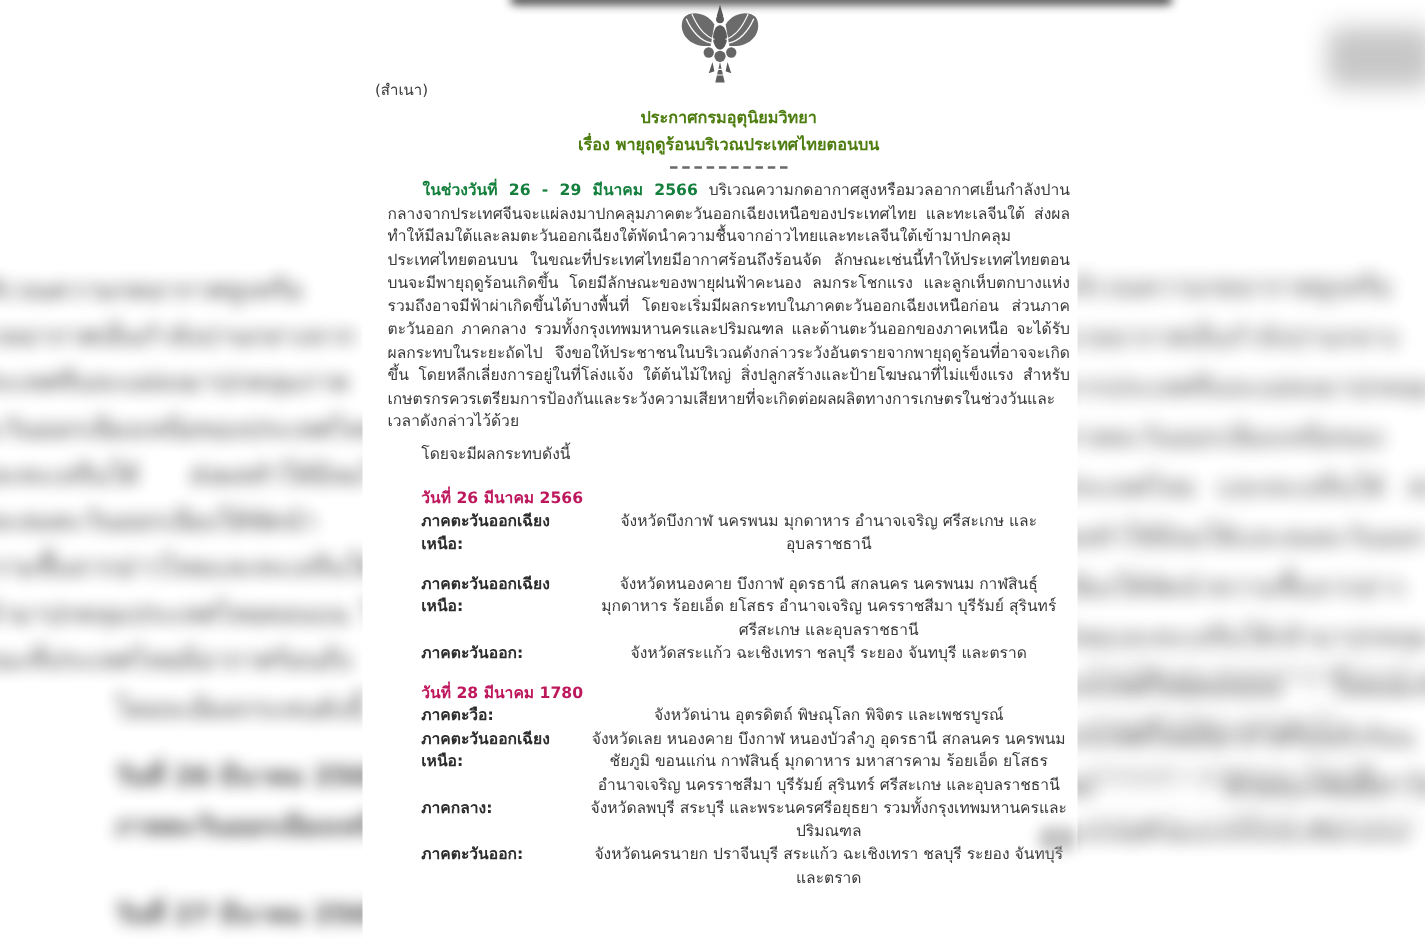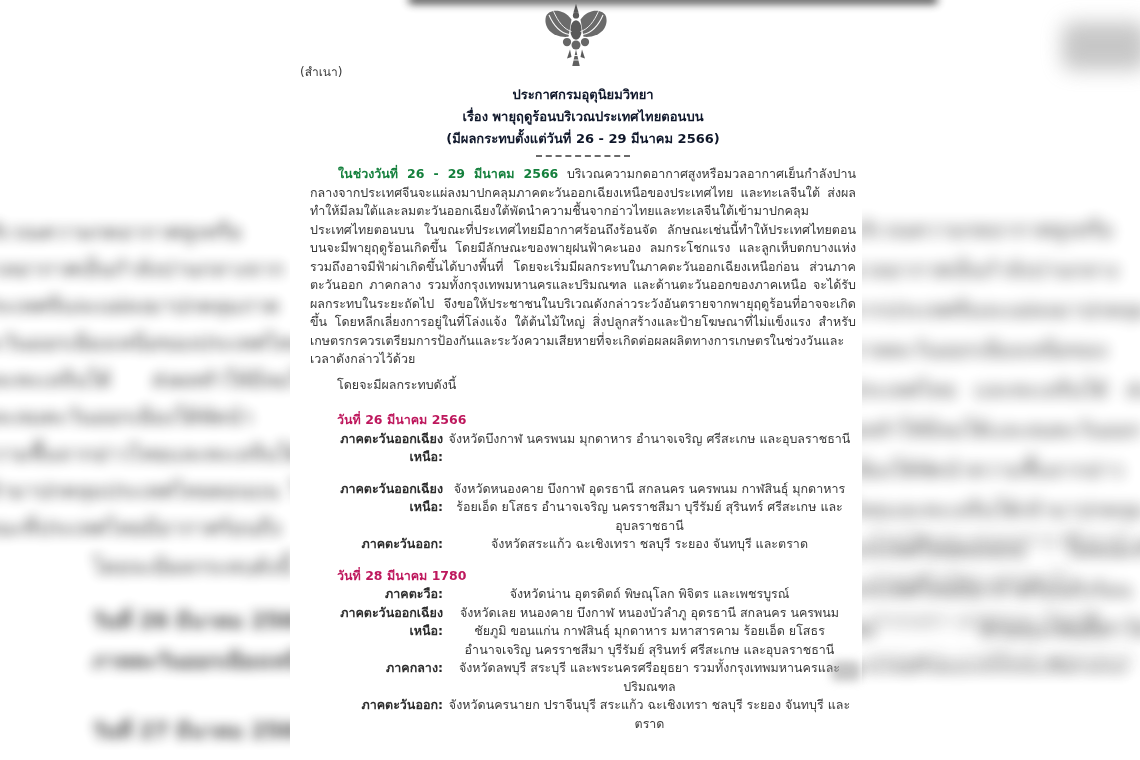--- a/index.html
+++ b/index.html
@@ -30,30 +30,30 @@
   .ghost-corner-smudge{left:1062px;top:22px;width:85px;height:48px;background:#9a9a9a;
     border-radius:10px;filter:blur(10px);opacity:.55;z-index:3;}
   .ghost-page-smudge{left:831px;top:661px;width:30px;height:20px;background:#a8a8a8;
     border-radius:6px;filter:blur(5px);opacity:.65;z-index:3;}
   
   .page{position:absolute;left:290px;top:0;width:572px;height:760px;background:#ffffff;z-index:2;}
   .doc{position:relative;margin:0 6px 0 20px;font-size:12.5px;line-height:18.5px;color:#3a3a3a;}
   .copy-label{position:absolute;left:10px;top:62px;font-size:12px;color:#3a3a3a;}
   .emblem-wrap{text-align:center;padding-top:3px;height:69px;}
   .title-block{text-align:center;font-weight:700;font-size:13px;line-height:22px;
-    color:#0f172a;margin-top:12px;}
+    color:#4d7c0f;margin-top:12px;}
   .divider{width:94px;margin:5px auto 0;border-top:2px dashed #6a6a6a;height:0;}
   .para{margin-top:8px;text-align:justify;text-indent:28px;}
   .para b{color:#15803d;}
   .impact-intro{margin-top:7px;padding-left:27px;}
   .day{margin-top:13px;}
   .day.first{margin-top:17px;}
   .day-date{font-weight:700;color:#be185d;padding-left:27px;}
   .row{display:flex;align-items:flex-start;}
-  .region{width:133px;font-weight:700;color:#2c2c2c;flex:none;text-align:right;}
+  .region{width:133px;margin-left:27px;font-weight:700;color:#2c2c2c;flex:none;}
   .prov{flex:1;text-align:center;}
 </style>
 </head>
 <body>
 
 <div class="ghost ghost-para-left"> บริเวณความกดอากาศสูงหรือมวลอากาศเย็นกำลังปานกลางจากประเทศจีนจะแผ่ลงมาปกคลุมภาคตะวันออกเฉียงเหนือของประเทศไทย และทะเลจีนใต้ ส่งผลทำให้มีลมใต้และลมตะวันออกเฉียงใต้พัดนำความชื้นจากอ่าวไทยและทะเลจีนใต้เข้ามาปกคลุมประเทศไทยตอนบน ในขณะที่ประเทศไทยมีอากาศร้อนถึงร้อนจัด ลักษณะเช่นนี้ทำให้ประเทศไทยตอนบนจะมีพายุฤดูร้อนเกิดขึ้น โดยมีลักษณะของพายุฝนฟ้าคะนอง ลมกระโชกแรง และลูกเห็บตกบางแห่ง รวมถึงอาจมีฟ้าผ่าเกิดขึ้นได้บางพื้นที่ โดยจะเริ่มมีผลกระทบในภาคตะวันออกเฉียงเหนือก่อน ส่วนภาคตะวันออก ภาคกลาง รวมทั้งกรุงเทพมหานครและปริมณฑล และด้านตะวันออกของภาคเหนือ จะได้รับผลกระทบในระยะถัดไป จึงขอให้ประชาชนในบริเวณดังกล่าวระวังอันตรายจากพายุฤดูร้อนที่อาจจะเกิดขึ้น โดยหลีกเลี่ยงการอยู่ในที่โล่งแจ้ง ใต้ต้นไม้ใหญ่ สิ่งปลูกสร้างและป้ายโฆษณาที่ไม่แข็งแรง สำหรับเกษตรกรควรเตรียมการป้องกันและระวังความเสียหายที่จะเกิดต่อผลผลิตทางการเกษตรในช่วงวันและเวลาดังกล่าวไว้ด้วย</div>
 <div class="ghost ghost-intro-left">โดยจะมีผลกระทบดังนี้</div>
 <div class="ghost ghost-date-left">วันที่ 26 มีนาคม 2566</div>
 <div class="ghost ghost-row-left">ภาคตะวันออกเฉียงเหนือ:</div>
 <div class="ghost ghost-date2-left">วันที่ 27 มีนาคม 2566</div>
@@ -88,21 +88,20 @@
         <path d="M46,70 L54,70 M45,76 L55,76" stroke="#fcfcfc" stroke-width="1.2"></path>
       </g>
     </svg>
   </div>
 
   <div class="doc">
 
     <div class="title-block">
       <div>ประกาศกรมอุตุนิยมวิทยา</div>
       <div>เรื่อง พายุฤดูร้อนบริเวณประเทศไทยตอนบน</div>
-      <div>(มีผลกระทบตั้งแต่วันที่ 26 - 29 มีนาคม 2566)</div>
     </div>
 
     <div class="divider"></div>
 
     <div class="para"><b>ในช่วงวันที่ 26 - 29 มีนาคม 2566</b><span> บริเวณความกดอากาศสูงหรือมวลอากาศเย็นกำลังปานกลางจากประเทศจีนจะแผ่ลงมาปกคลุมภาคตะวันออกเฉียงเหนือของประเทศไทย และทะเลจีนใต้ ส่งผลทำให้มีลมใต้และลมตะวันออกเฉียงใต้พัดนำความชื้นจากอ่าวไทยและทะเลจีนใต้เข้ามาปกคลุมประเทศไทยตอนบน ในขณะที่ประเทศไทยมีอากาศร้อนถึงร้อนจัด ลักษณะเช่นนี้ทำให้ประเทศไทยตอนบนจะมีพายุฤดูร้อนเกิดขึ้น โดยมีลักษณะของพายุฝนฟ้าคะนอง ลมกระโชกแรง และลูกเห็บตกบางแห่ง รวมถึงอาจมีฟ้าผ่าเกิดขึ้นได้บางพื้นที่ โดยจะเริ่มมีผลกระทบในภาคตะวันออกเฉียงเหนือก่อน ส่วนภาคตะวันออก ภาคกลาง รวมทั้งกรุงเทพมหานครและปริมณฑล และด้านตะวันออกของภาคเหนือ จะได้รับผลกระทบในระยะถัดไป จึงขอให้ประชาชนในบริเวณดังกล่าวระวังอันตรายจากพายุฤดูร้อนที่อาจจะเกิดขึ้น โดยหลีกเลี่ยงการอยู่ในที่โล่งแจ้ง ใต้ต้นไม้ใหญ่ สิ่งปลูกสร้างและป้ายโฆษณาที่ไม่แข็งแรง สำหรับเกษตรกรควรเตรียมการป้องกันและระวังความเสียหายที่จะเกิดต่อผลผลิตทางการเกษตรในช่วงวันและเวลาดังกล่าวไว้ด้วย</span></div>
 
     <div class="impact-intro">โดยจะมีผลกระทบดังนี้</div>
 
     <div class="day first">
       <div class="day-date">วันที่ 26 มีนาคม 2566</div>

